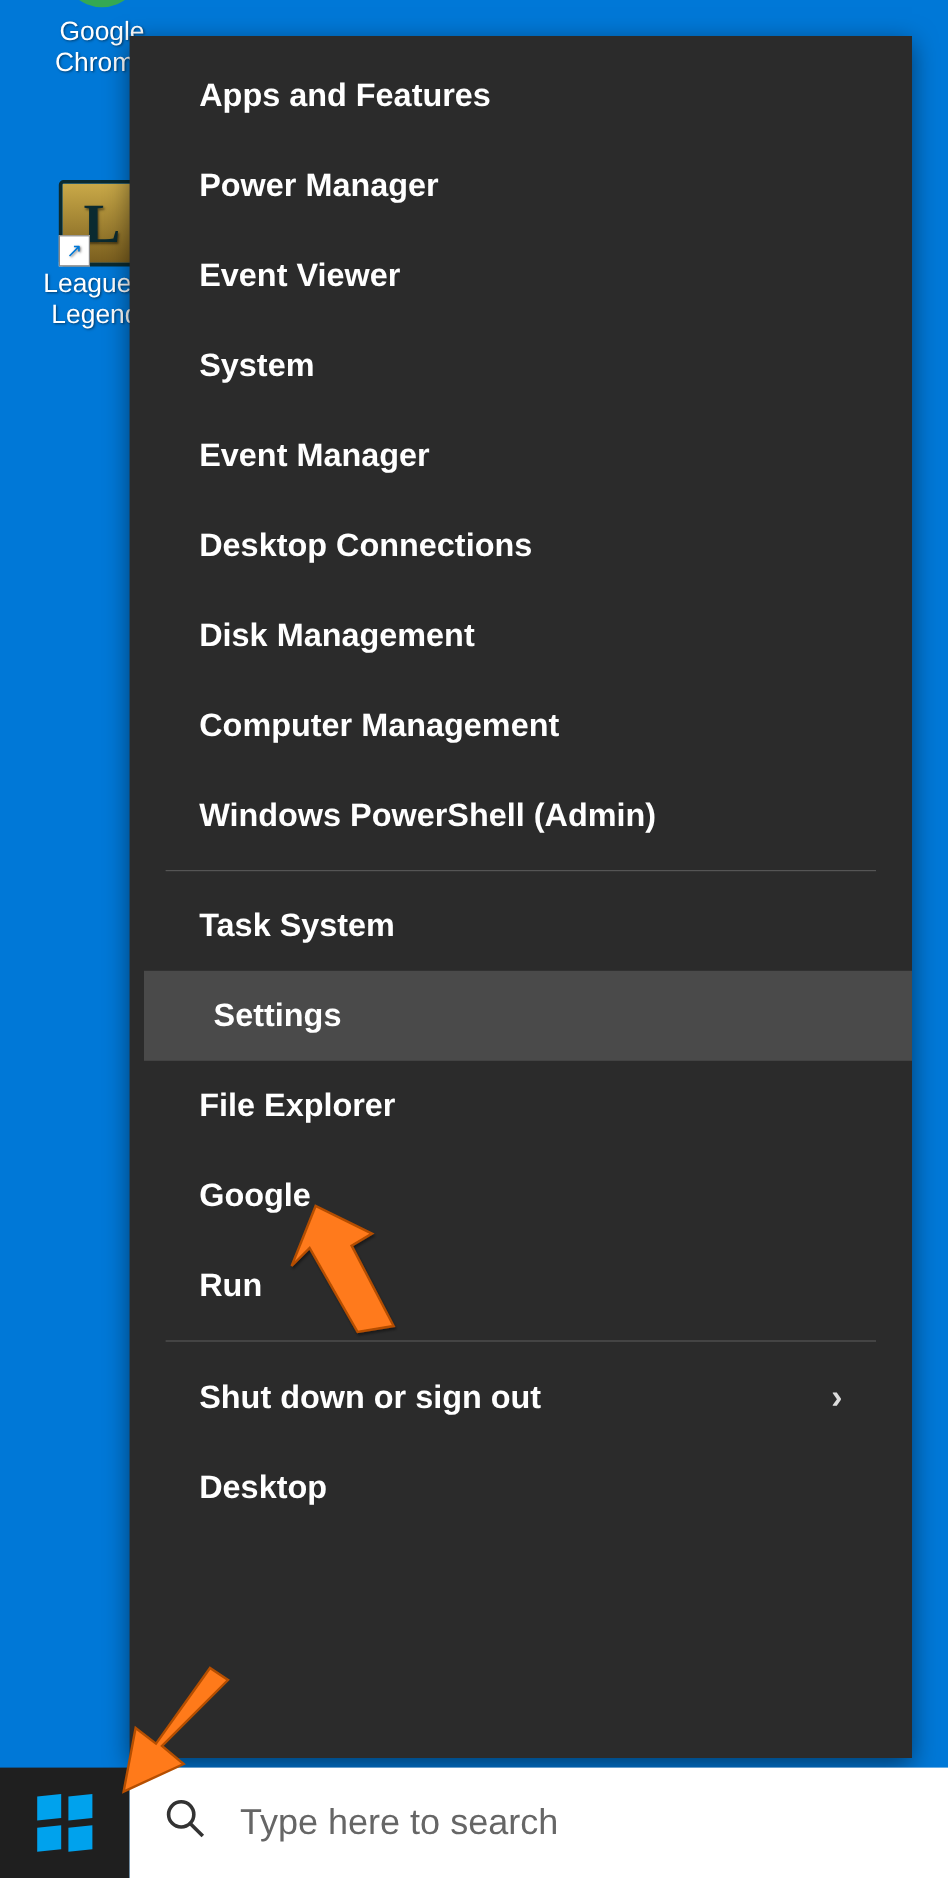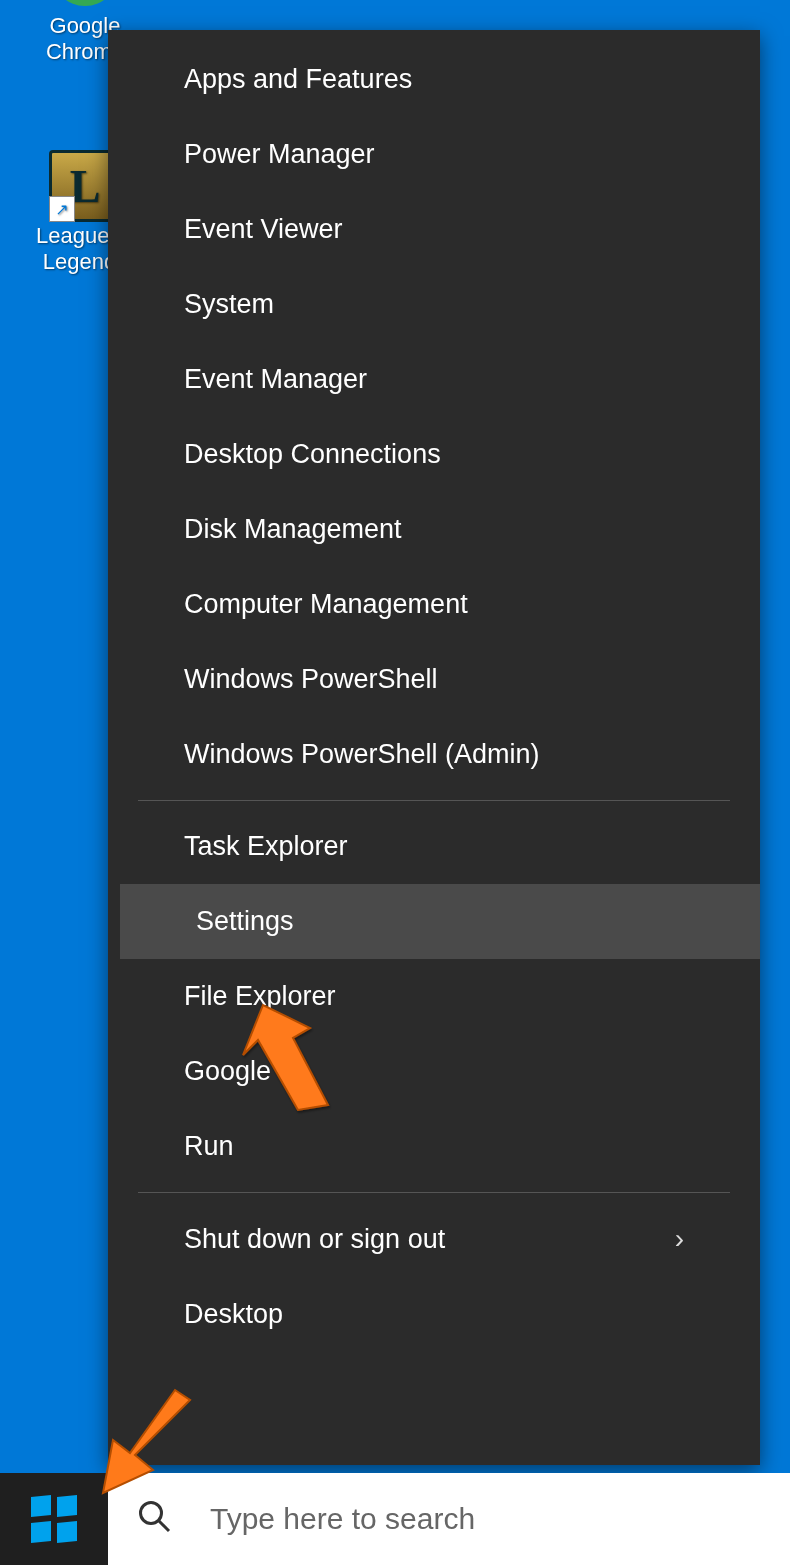--- a/index.html
+++ b/index.html
@@ -74,23 +74,23 @@
     background: #2b2b2b;
     color: #fff;
     display: flex; flex-direction: column;
     padding: 12px 0;
     box-shadow: 0 6px 20px rgba(0,0,0,0.5);
   }
   .winx-item {
     display: flex;
     align-items: center;
     justify-content: space-between;
-    padding: 22px 76px;
+    padding: 22px 58px;
     font-size: 27px;
-    font-weight: 400;
+    font-weight: 700;
     cursor: default;
   }
   .winx-item.hovered { background: #4a4a4a; margin-left: 12px; }
   .winx-sep {
     margin: 8px 30px;
     border: none;
     border-top: 1px solid #555;
   }
   .chevron {
     font-size: 28px;
@@ -120,21 +120,21 @@
   .start-logo .tr{right:0;top:0;transform:skewY(-6deg);}
   .start-logo .bl{left:0;bottom:0;transform:skewY(-6deg);}
   .start-logo .br{right:0;bottom:0;transform:skewY(-6deg);}
 
   .search-box {
     flex: 1;
     background: #fff;
     display: flex;
     align-items: center;
     padding: 0 28px;
-    gap: 38px;
+    gap: 28px;
     font-size: 30px;
     color: #666;
   }
   .search-box input {
     border: none; outline: none;
     font-size: 30px;
     color: #333;
     flex: 1;
     background: transparent;
   }
@@ -195,28 +195,25 @@
     <div class="winx-item">
       <span>Desktop Connections</span>
     </div>
     <div class="winx-item">
       <span>Disk Management</span>
     </div>
     <div class="winx-item">
       <span>Computer Management</span>
     </div>
     <div class="winx-item">
-      <span>Windows PowerShell</span>
-    </div>
-    <div class="winx-item">
       <span>Windows PowerShell (Admin)</span>
     </div>
     <hr class="winx-sep">
     <div class="winx-item">
-      <span>Task Explorer</span>
+      <span>Task System</span>
     </div>
     <div class="winx-item hovered">
       <span>Settings</span>
     </div>
     <div class="winx-item">
       <span>File Explorer</span>
     </div>
     <div class="winx-item">
       <span>Google</span>
     </div>

